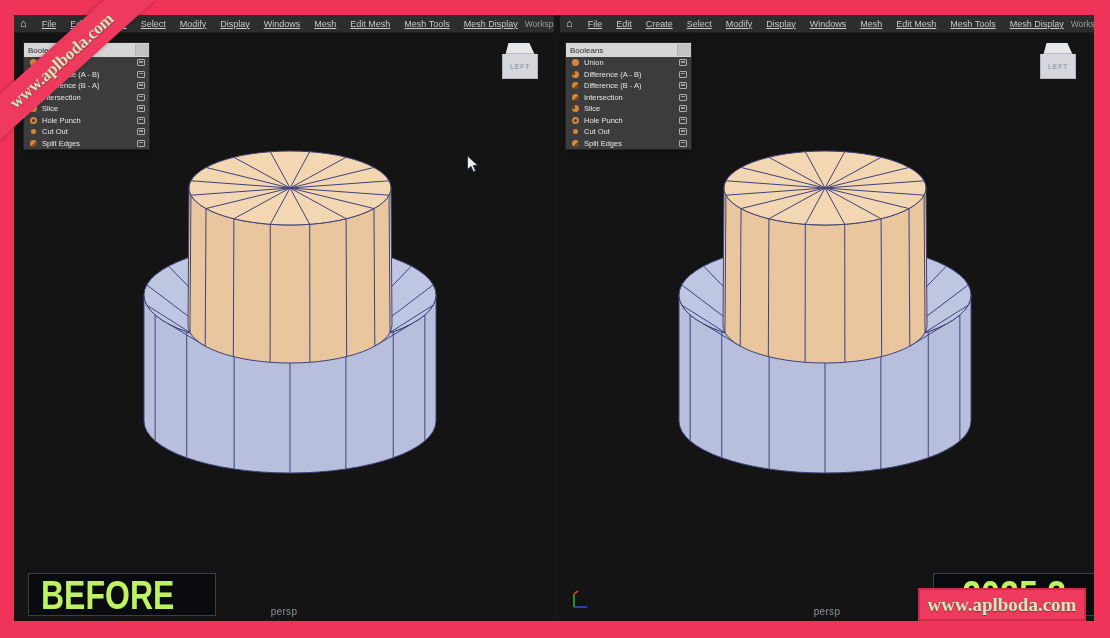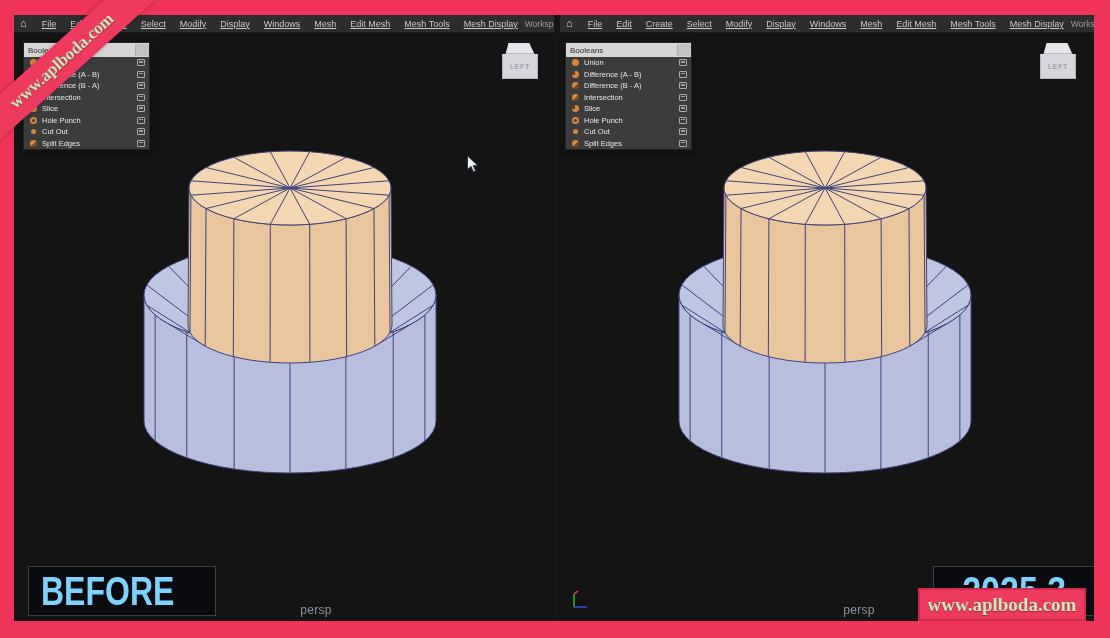--- a/index.html
+++ b/index.html
@@ -36,21 +36,21 @@
     position:relative; flex:1; overflow:hidden;
     background:linear-gradient(180deg,
       #8d9cb1 0%, #8595ab 15%, #7e8da2 32%, #72809 2%,
       #72809255 32%, #72809 0%, #71808f 48%, #5a6373 63%,
       #3a414c 76%, #1f242b 88%, #11151a 100%);
   }
   .model-svg { position:absolute; inset:0; width:100%; height:100%; }
 
   .persp-label {
     position:absolute; bottom:4px; left:50%; transform:translateX(-50%);
-    font-size:12px; color:#8d949e; letter-spacing:0.3px;margin-left:32px;
+    font-size:10px; color:#8d949e; letter-spacing:0.3px;
   }
 
   
   .vcube { position:absolute; top:10px; width:36px; }
   .window.left .vcube { right:16px; }
   .window.right .vcube { right:18px; }
   .vc-top {
     height:11px; background:#e6e7ea;
     clip-path:polygon(10% 100%, 90% 100%, 76% 0, 18% 0);
     border-bottom:1px solid #b9bac2;
@@ -90,23 +90,23 @@
     display:flex; align-items:flex-start; justify-content:center; padding-top:1px;
   }
   .bp-opt i { display:block; width:4px; height:1.5px; background:#9a9c9e; }
 
   
   .gizmo { position:absolute; left:7px; bottom:9px; }
   .cursor-svg { position:absolute; left:452px; top:122px; }
 
   
   .big-label {
-    position:absolute; bottom:5px; height:50px;
+    position:absolute; bottom:5px; height:43px;
     background:rgba(9,11,14,0.93); border:1px solid #3c4046;
-    color:#7dd3fc; display:flex; align-items:center; overflow:hidden;
+    color:#bef264; display:flex; align-items:center; overflow:hidden;
   }
   .big-label span {
     display:inline-block; font-weight:bold; font-size:40px; line-height:1;
     transform:scaleX(0.8); transform-origin:left center; white-space:nowrap;
   }
   .before-box { left:14px; width:188px; padding-left:12px; }
   .version-box { right:-1px; width:162px; justify-content:center; }
   .version-box span { transform-origin:center; transform:scaleX(0.85); }
 
   

